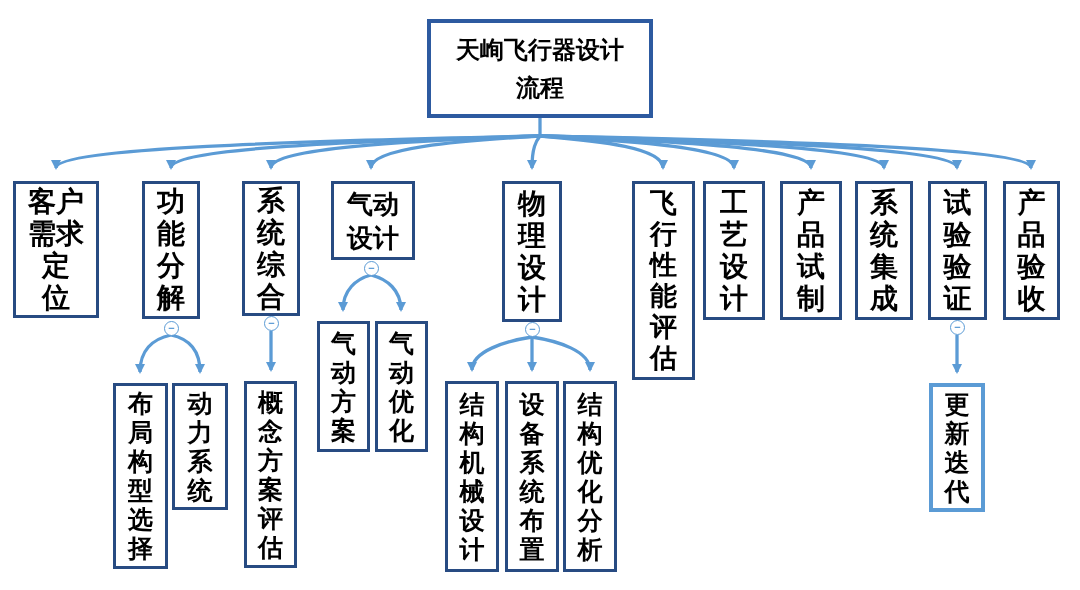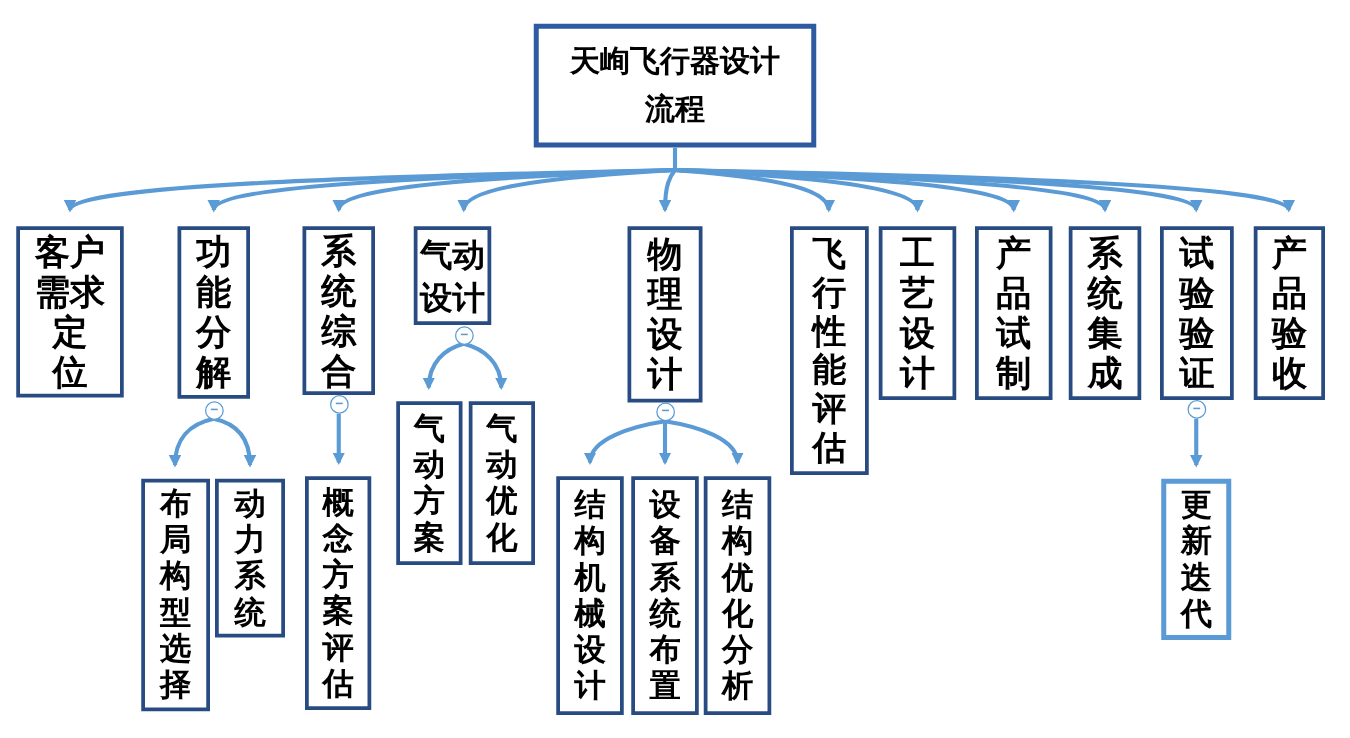--- a/index.html
+++ b/index.html
@@ -25,21 +25,21 @@
     border:3px solid var(--node-border);
     display:flex;align-items:center;justify-content:center;
     text-align:center;font-weight:bold;color:var(--text);
   }
   .node .label{white-space:pre-line;display:block;}
   
   #n-root{left:427px;top:19px;width:226px;height:99px;border-width:4px;border-color:var(--root-border);font-size:24px;line-height:38px;}
   #n-customer-need{left:13px;top:181px;width:86px;height:137px;}
   #n-function-decomp{left:142px;top:181px;width:58px;height:138px;}
   #n-system-synthesis{left:242px;top:181px;width:58px;height:135px;}
-  #n-aero-design{left:331px;top:181px;width:62px;height:79px;font-size:26px;line-height:34px;}
+  #n-aero-design{left:331px;top:181px;width:84px;height:79px;font-size:26px;line-height:34px;}
   #n-physical-design{left:502px;top:181px;width:60px;height:141px;}
   #n-flight-perf-eval{left:632px;top:181px;width:63px;height:199px;font-size:27px;line-height:31px;}
   #n-process-design{left:703px;top:181px;width:62px;height:139px;}
   #n-product-trial{left:780px;top:181px;width:62px;height:139px;}
   #n-system-integration{left:855px;top:181px;width:58px;height:139px;}
   #n-test-verification{left:928px;top:181px;width:59px;height:139px;}
   #n-product-acceptance{left:1003px;top:181px;width:57px;height:139px;}
   #n-layout-config{left:113px;top:383px;width:55px;height:186px;}
   #n-power-system{left:172px;top:383px;width:56px;height:127px;}
   #n-concept-eval{left:244px;top:381px;width:53px;height:187px;}

